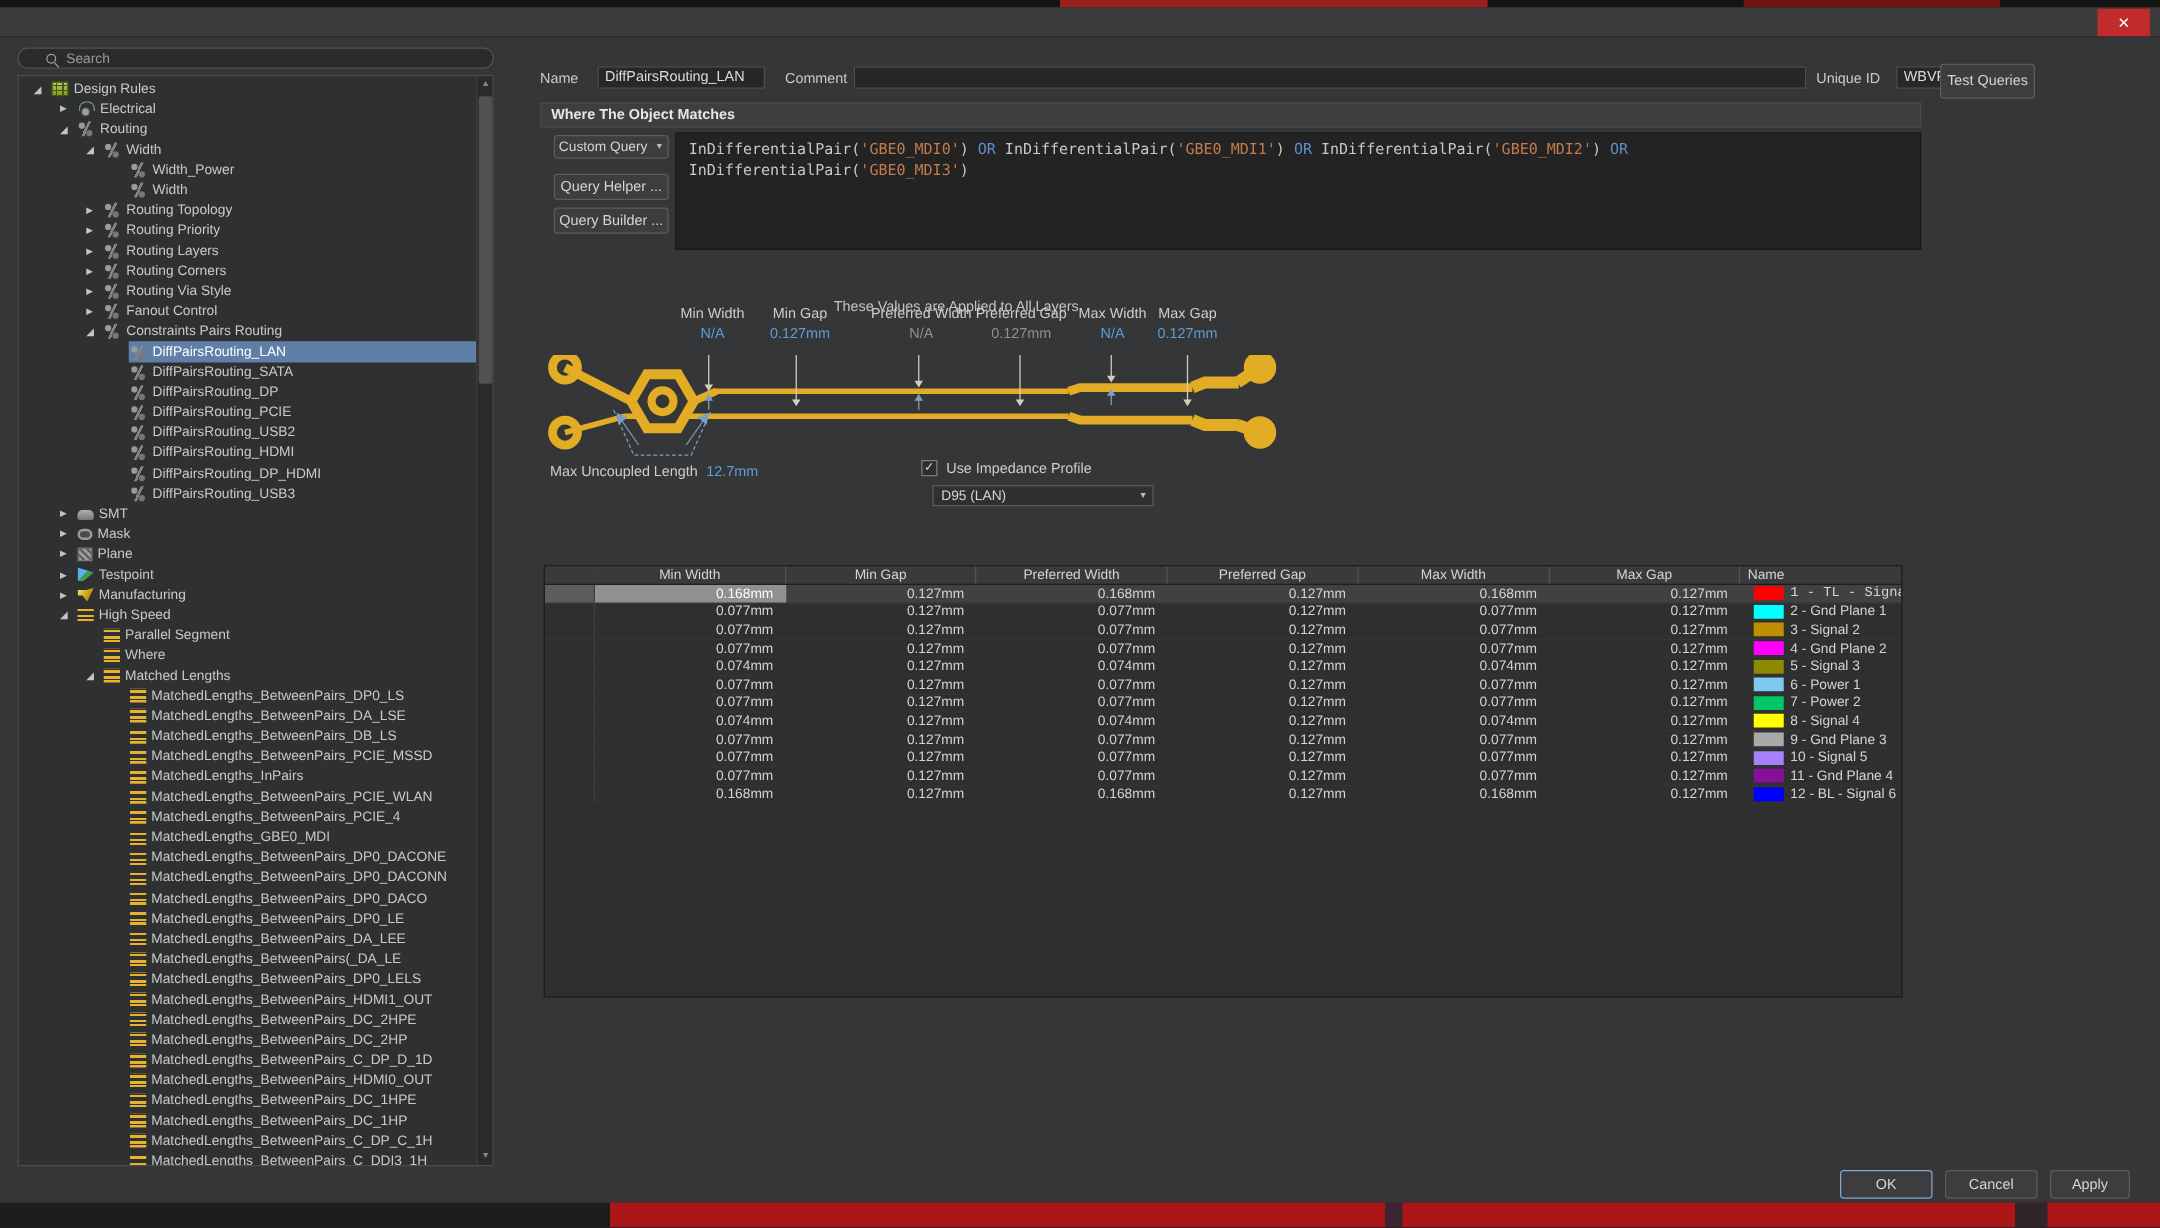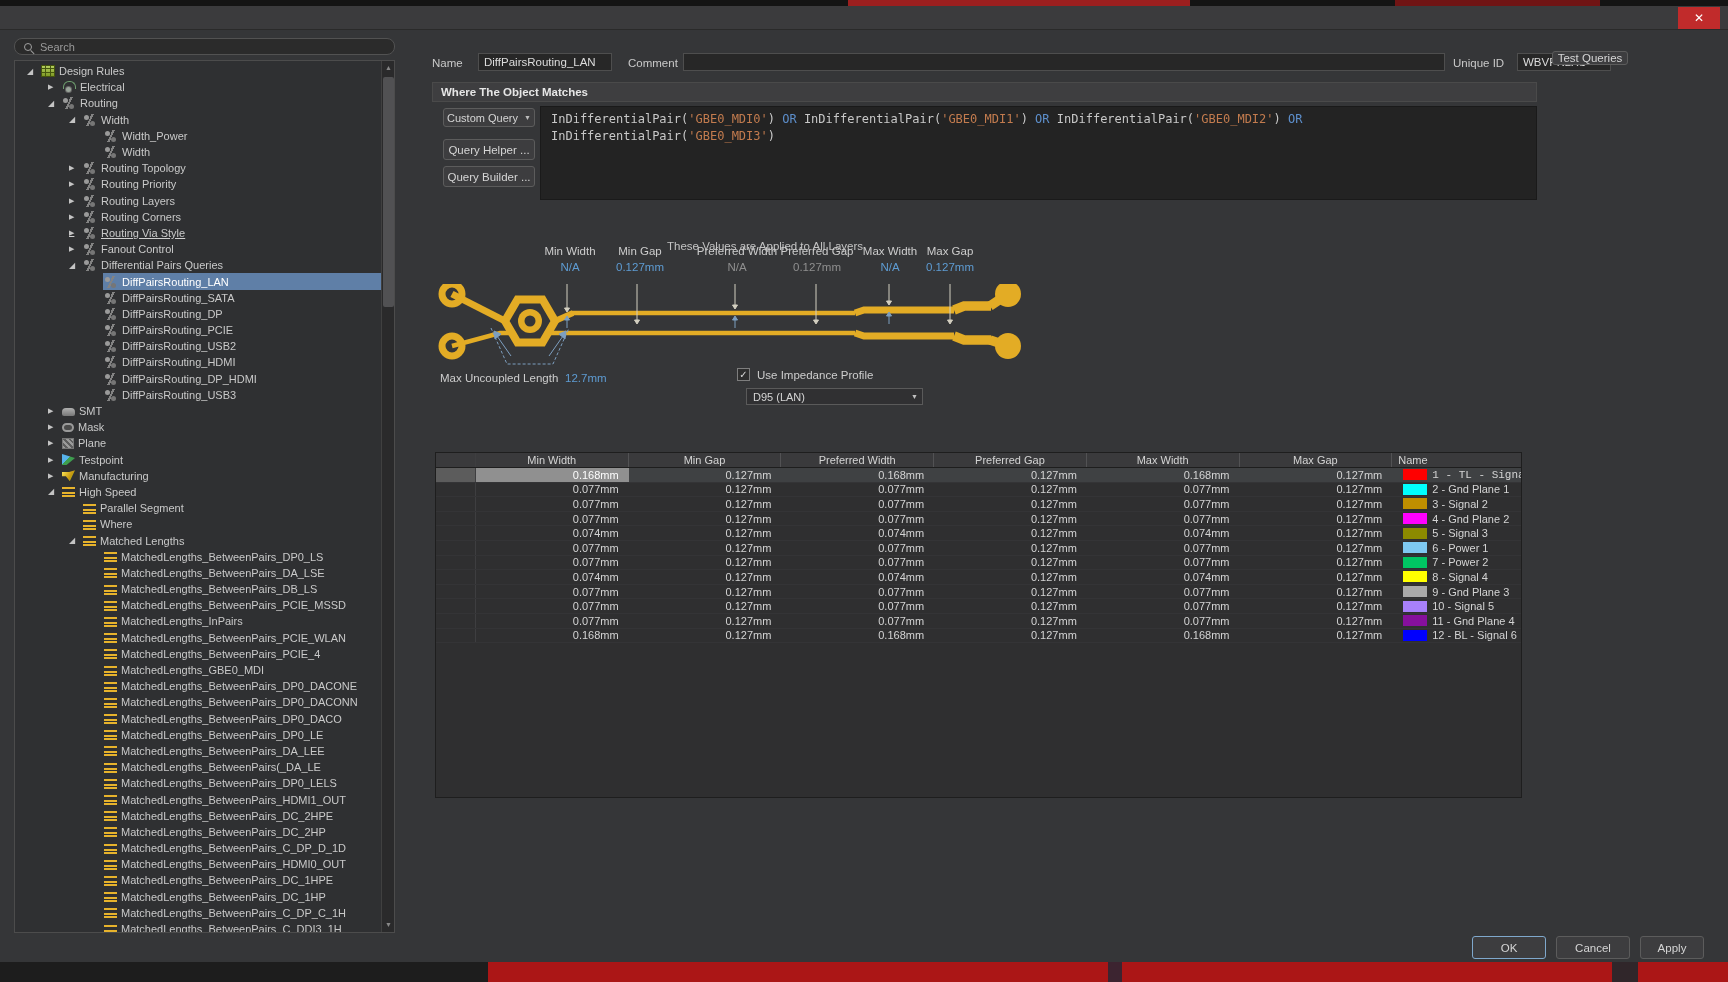--- a/index.html
+++ b/index.html
@@ -15,21 +15,21 @@
   .bottom-strip .n1{position:absolute;left:1108px;top:0;width:14px;height:20px;background:#3c2430;}
   .bottom-strip .n2{position:absolute;left:1612px;top:0;width:26px;height:20px;background:#30262a;}
   
   .titlebar{position:absolute;left:0;top:6px;width:1728px;height:24px;background:#3b3b3d;
     border-bottom:1px solid #2a2a2a;}
   .title{position:absolute;left:0;top:5px;width:1526px;text-align:center;font-size:12px;color:#d6d6d6;}
   .closebtn{position:absolute;left:1678px;top:1px;width:42px;height:22px;background:#c12b2b;
     color:#fff;text-align:center;line-height:22px;font-size:12px;cursor:pointer;}
   
   .searchbox{position:absolute;left:14px;top:38px;width:381px;height:17px;background:#2b2b2b;
-    border:1px solid #525252;border-radius:8px;display:flex;align-items:center;}
+    border:1px solid #525252;border-radius:8px;display:flex;align-items:center;justify-content:center;}
   .mag{width:8px;height:8px;border:1px solid #a0a0a0;border-radius:50%;position:relative;
     margin:0 6px 0 9px;flex:none;}
   .mag::after{content:"";position:absolute;left:6px;top:6px;width:5px;height:1px;background:#a0a0a0;
     transform:rotate(45deg);transform-origin:0 0;}
   .searchbox input{background:transparent;border:none;outline:none;color:#cfcfcf;font-size:11px;
     font-family:"Liberation Sans",sans-serif;width:330px;}
   .searchbox input::placeholder{color:#9a9a9a;}
   .treepanel{position:absolute;left:14px;top:60px;width:381px;height:873px;background:#2f3032;
     border:1px solid #4c4c4c;overflow:hidden;}
   .treerows{position:absolute;left:0;top:2px;right:13px;bottom:0;overflow:hidden;}
@@ -202,39 +202,39 @@
             <span class="lbl">Routing Layers</span>
           </span>
         </div>
         <div class="trow" style="padding-left: 54px;">
           <span class="arrow">▶</span>
           <span class="inner">
             <span class="ic ic-routing"></span>
             <span class="lbl">Routing Corners</span>
           </span>
         </div>
-        <div class="trow" style="padding-left: 54px; text-decoration: underline;">
+        <div class="trow" style="padding-left: 54px;">
           <span class="arrow">▶</span>
           <span class="inner">
             <span class="ic ic-routing"></span>
             <span class="lbl">Routing Via Style</span>
           </span>
         </div>
         <div class="trow" style="padding-left: 54px;">
           <span class="arrow">▶</span>
           <span class="inner">
             <span class="ic ic-routing"></span>
             <span class="lbl">Fanout Control</span>
           </span>
         </div>
         <div class="trow" style="padding-left: 54px;">
           <span class="arrow open">◢</span>
           <span class="inner">
             <span class="ic ic-routing"></span>
-            <span class="lbl">Differential Pairs Queries</span>
+            <span class="lbl">Constraints Pairs Routing</span>
           </span>
         </div>
         <div class="trow sel" style="padding-left: 75px;">
           <span class="arrow"></span>
           <span class="inner">
             <span class="ic ic-routing"></span>
             <span class="lbl">DiffPairsRouting_LAN</span>
           </span>
         </div>
         <div class="trow" style="padding-left: 75px;">
@@ -524,21 +524,21 @@
       <div class="sb dn">▼</div>
     </div>
   </div>
 
   <div class="flabel" style="left:432px;top:57px">Name</div>
   <input class="tinput" style="left: 478px; top: 53px; width: 134px;" value="DiffPairsRouting_LAN">
   <div class="flabel" style="left:628px;top:57px">Comment</div>
   <input class="tinput" style="left: 683px; top: 53px; width: 762px;" value="">
   <div class="flabel" style="left:1453px;top:57px">Unique ID</div>
   <input class="tinput" style="left: 1517px; top: 53px; width: 94px;" value="WBVPKLXS">
-  <div class="btn" style="left:1552px;top:51px;width:76px;height:14px">Test Queries</div>
+  <div class="btn" style="left:1552px;top:51px;width:76px;height:28px">Test Queries</div>
 
   <div class="sechdr" style="top:82px">Where The Object Matches</div>
   <div class="btn" style="left:443px;top:108px;width:92px;height:19px">
     <span style="font-size:11px">Custom Query</span>
     <span style="font-size:7px;margin-left:6px;color:#bcbcbc">▼</span>
   </div>
   <div class="btn" style="left:443px;top:139px;width:92px;height:21px">Query Helper ...</div>
   <div class="btn" style="left:443px;top:166px;width:92px;height:21px">Query Builder ...</div>
   <div class="querybox" id="querybox">
       <div><span>InDifferentialPair(</span><span class="str">'GBE0_MDI0'</span><span>) </span><span class="kw">OR</span><span> InDifferentialPair(</span><span class="str">'GBE0_MDI1'</span><span>) </span><span class="kw">OR</span><span> InDifferentialPair(</span><span class="str">'GBE0_MDI2'</span><span>) </span><span class="kw">OR</span></div>

